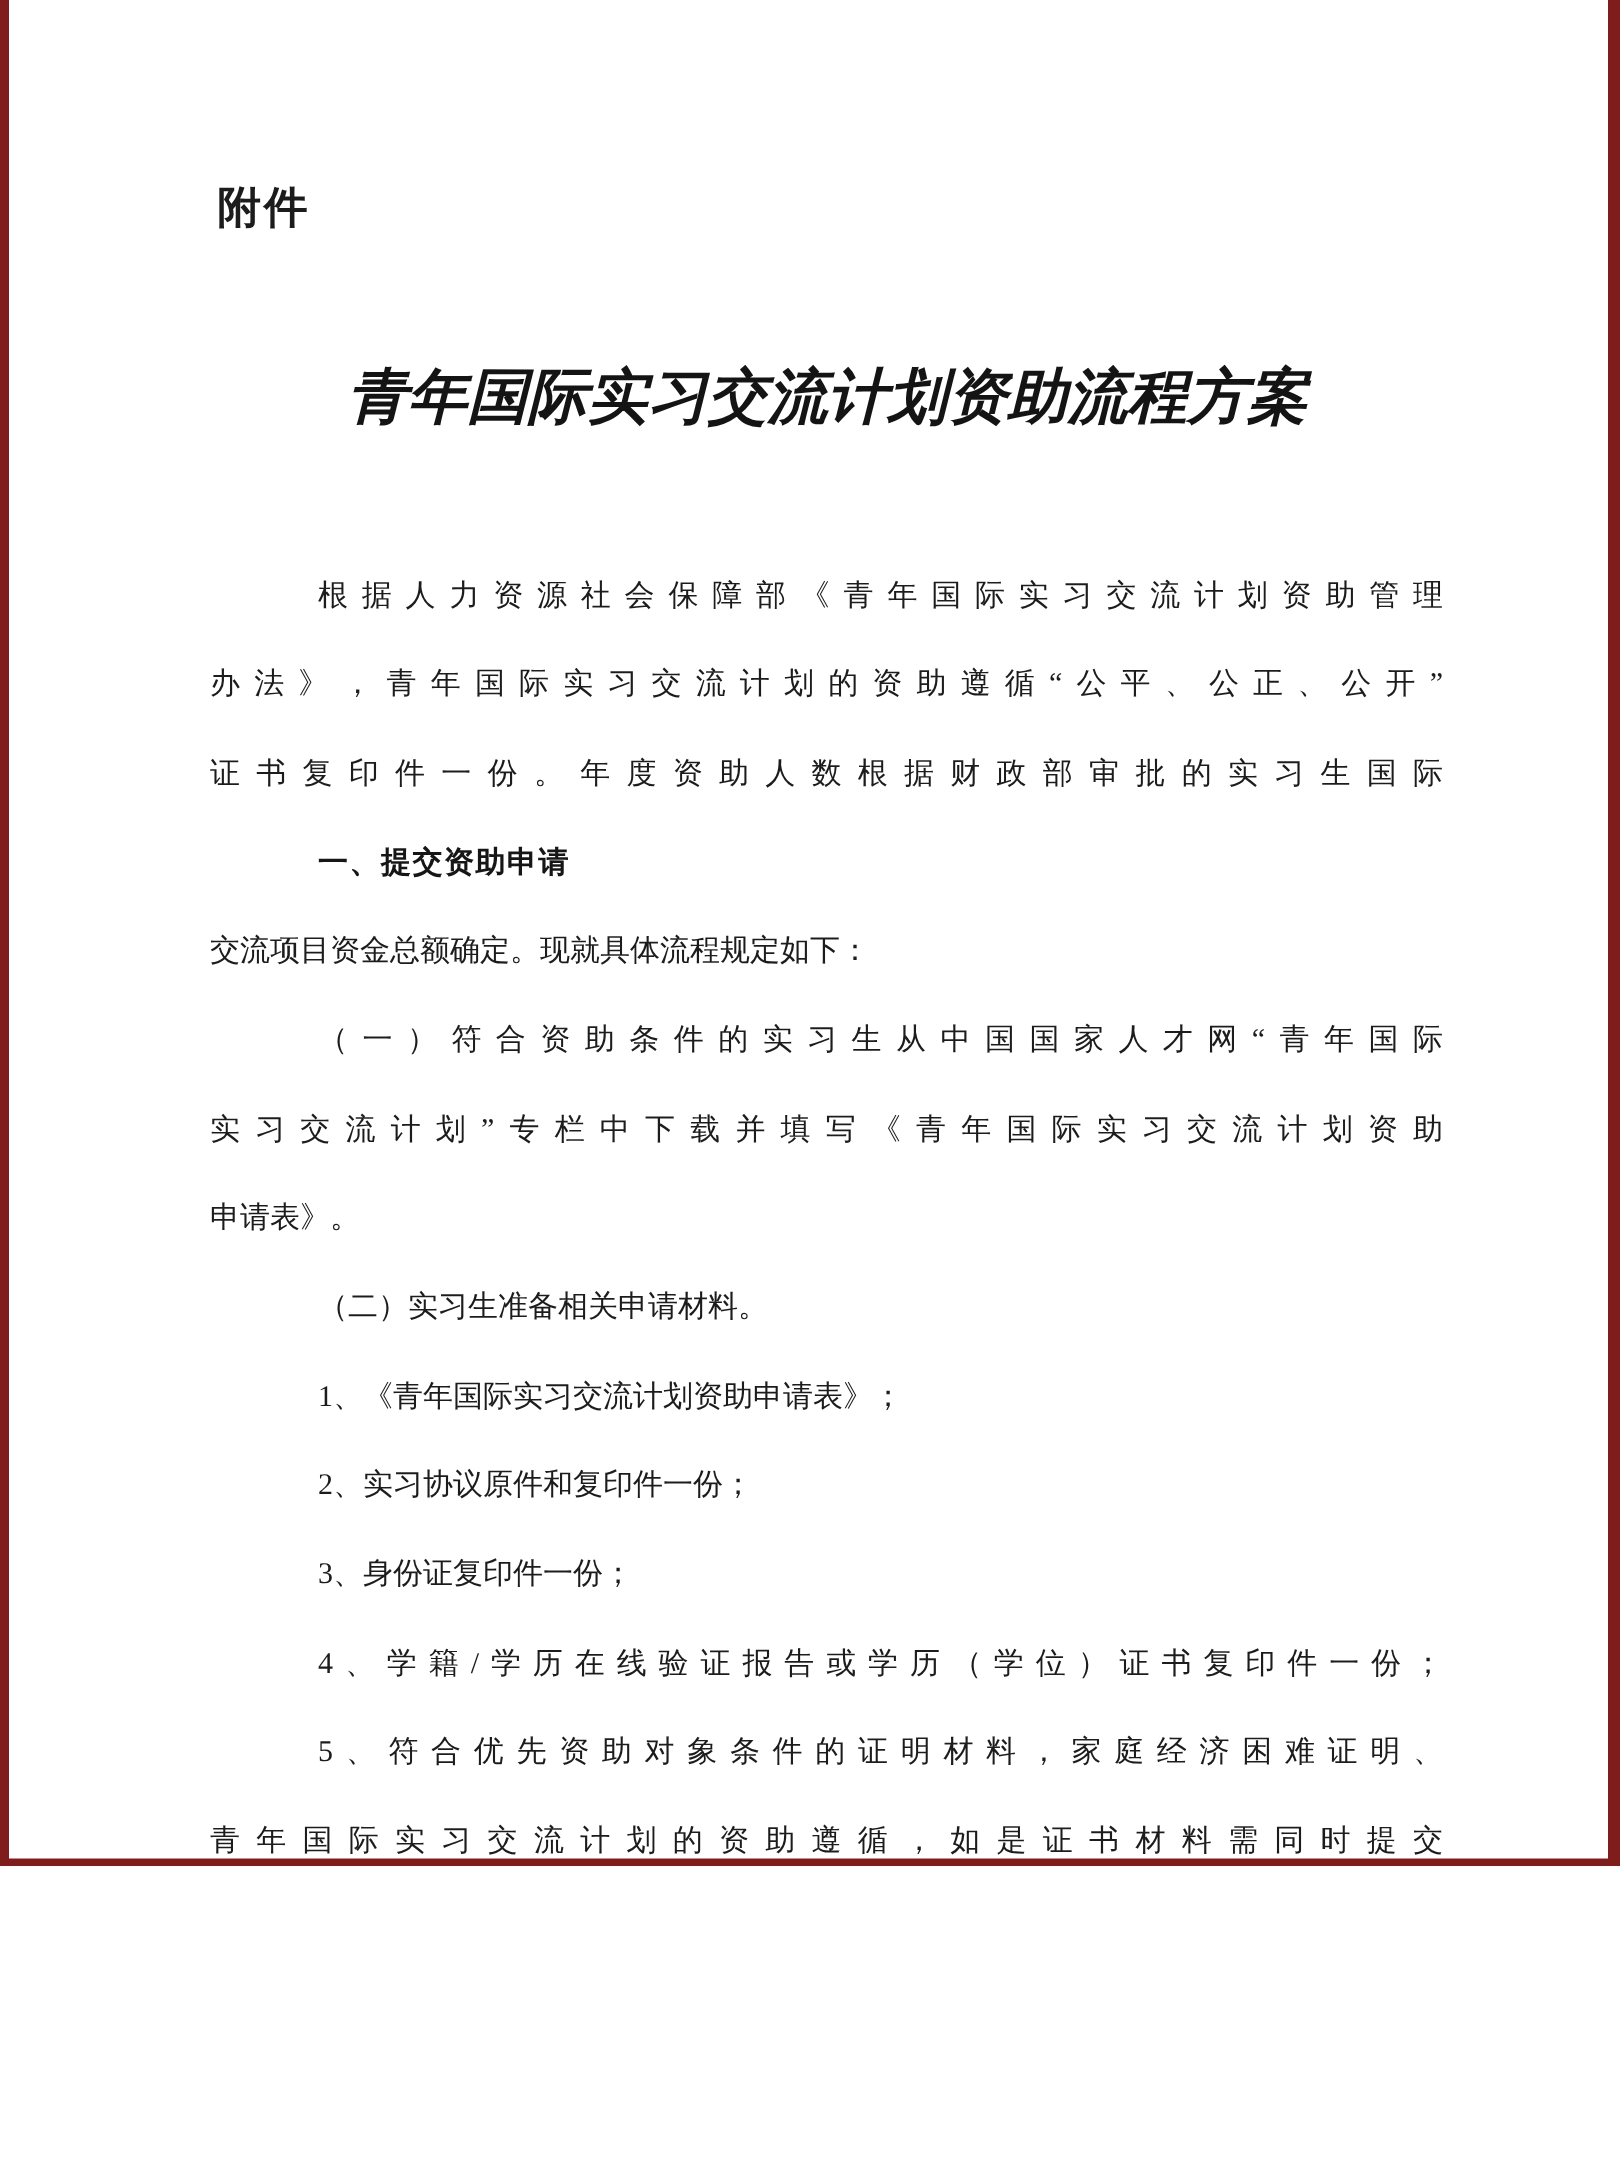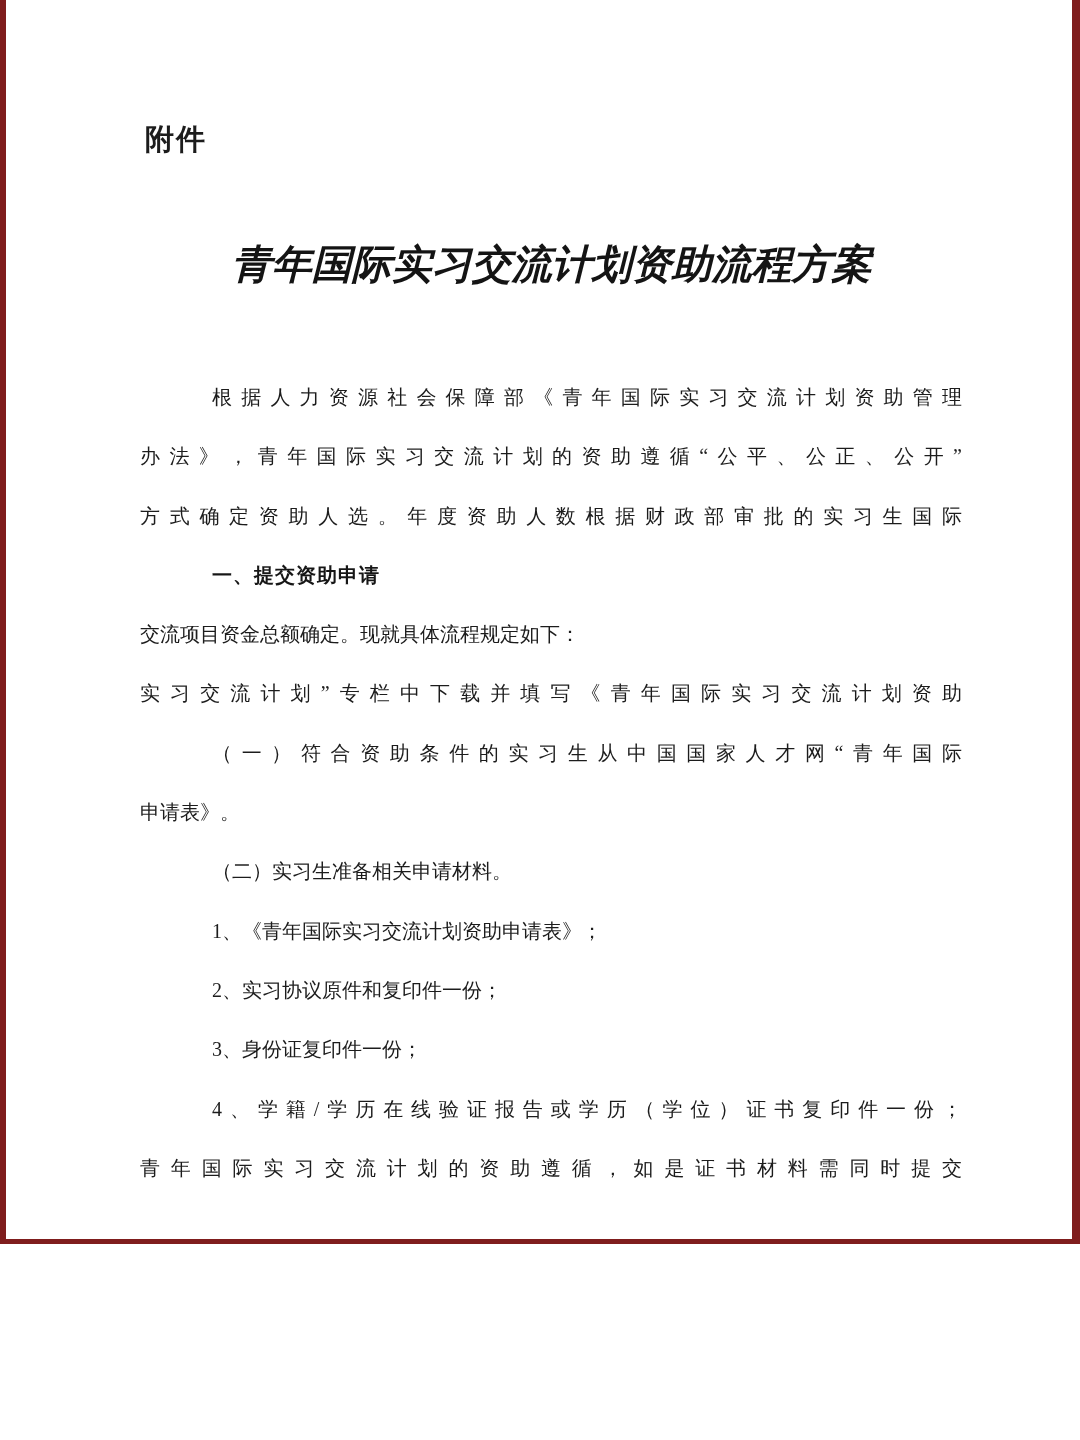--- a/index.html
+++ b/index.html
@@ -72,30 +72,31 @@
 <div class="viewer">
   <div class="paper">
 
     <div class="attach">附件</div>
 
     <h1 class="doc-title">青年国际实习交流计划资助流程方案</h1>
 
     <div class="bodytext">
       <div class="ln ind j">根据人力资源社会保障部《青年国际实习交流计划资助管理</div>
       <div class="ln j">办法》，青年国际实习交流计划的资助遵循“公平、公正、公开”</div>
-      <div class="ln j">方式确定资助人选。年度资助人数根据财政部审批的实习生国际</div>
+      <div class="ln j">证书复印件一份。年度资助人数根据财政部审批的实习生国际</div>
       <div class="ln ind hd">一、提交资助申请</div>
       <div class="ln">交流项目资金总额确定。现就具体流程规定如下：</div>
+      <div class="ln ind j">（一）符合资助条件的实习生从中国国家人才网“青年国际</div>
       <div class="ln j">实习交流计划”专栏中下载并填写《青年国际实习交流计划资助</div>
-      <div class="ln ind j">（一）符合资助条件的实习生从中国国家人才网“青年国际</div>
       <div class="ln">申请表》。</div>
       <div class="ln ind">（二）实习生准备相关申请材料。</div>
       <div class="ln ind">1、《青年国际实习交流计划资助申请表》；</div>
       <div class="ln ind">2、实习协议原件和复印件一份；</div>
       <div class="ln ind">3、身份证复印件一份；</div>
       <div class="ln ind j">4、学籍/学历在线验证报告或学历（学位）证书复印件一份；</div>
+      <div class="ln ind j">5、符合优先资助对象条件的证明材料，家庭经济困难证明、</div>
       <div class="ln j">青年国际实习交流计划的资助遵循，如是证书材料需同时提交</div>
     </div>
 
     <div class="pagenum">— 8 —</div>
 
   </div>
 </div>
 
 </body></html>

